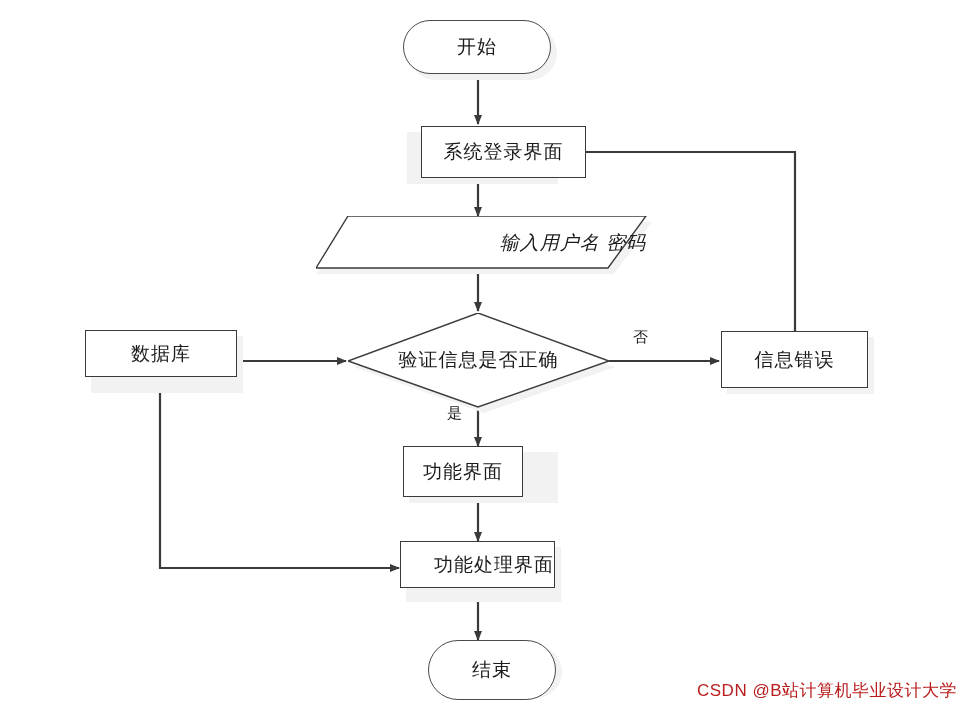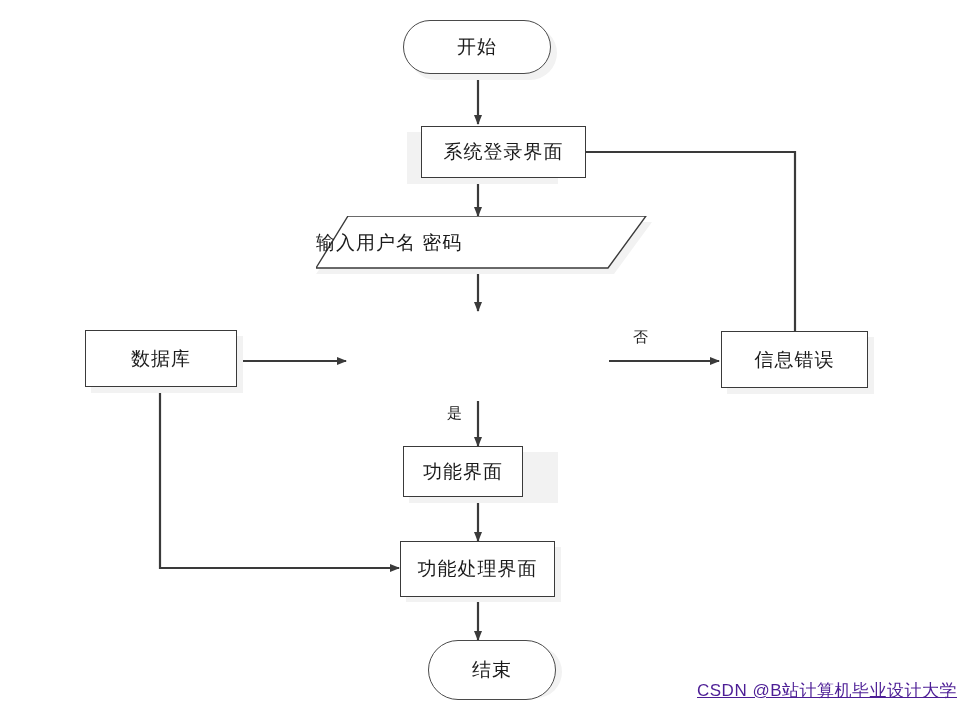--- a/index.html
+++ b/index.html
@@ -53,21 +53,22 @@
     border-color: #4a4a4a;
     font-family: Liberation Serif, serif;
   }
   .shadow-term { border-radius: 999px; }
   .process { border-color: #3a3a3a; }
   .io-wrap {
     position: absolute;
     z-index: 3;
     display: flex;
     align-items: center;
-    justify-content: flex-start;
+    justify-content: flex-end;
+    font-style: italic;
   }
   .io-wrap svg {
     position: absolute;
     left: 0;
     top: 0;
   }
   .io-wrap .lbl {
     position: relative;
     z-index: 2;
     font-size: 19px;
@@ -94,25 +95,24 @@
   .edge-label {
     position: absolute;
     font-size: 15px;
     color: #1b1b1b;
     z-index: 4;
     white-space: nowrap;
   }
   .watermark {
     position: absolute;
     font-size: 17px;
-    color: #4c1d95;
+    color: #b91c1c;
     letter-spacing: 0.5px;
     z-index: 5;
     white-space: nowrap;
-    text-decoration: underline;
   }
 </style>
 </head>
 <body>
 
 <div id="canvas">
 
   <svg id="wires" viewBox="0 0 967 708" width="967" height="708">
     <defs>
       <marker id="ah" markerWidth="10" markerHeight="8" refX="9" refY="4" orient="auto" markerUnits="userSpaceOnUse">
@@ -145,37 +145,44 @@
 
   <div class="io-wrap" style="left:316px;top:216px;width:330px;height:54px;">
     <svg width="336" height="60" viewBox="0 0 336 60">
       <path d="M38,6 L336,6 L298,58 L0,58 z" fill="#f2f2f2" stroke="none"></path>
       <path d="M32,0 L330,0 L292,52 L0,52 z" fill="#ffffff" stroke="#3a3a3a" stroke-width="1.4"></path>
     </svg>
     <span class="lbl">输入用户名 密码</span>
   </div>
 
   <div class="shadow" style="left:91px;top:336px;width:152px;height:57px;"></div>
-  <div class="node process" style="left:85px;top:330px;width:152px;height:57px;text-align:right;">
+  <div class="node process" style="left:85px;top:330px;width:152px;height:47px;text-align:right;">
     <span class="lbl">数据库</span>
   </div>
 
+  <div class="decision-wrap" style="left:348px;top:313px;width:261px;height:94px;">
+    <svg width="267" height="100" viewBox="0 0 267 100">
+      <path d="M136,6 L267,54 L136,100 L6,54 z" fill="#f2f2f2" stroke="none"></path>
+      <path d="M130,0 L261,48 L130,94 L0,48 z" fill="#ffffff" stroke="#3a3a3a" stroke-width="1.4"></path>
+    </svg>
+    <span class="lbl">验证信息是否正确</span>
+  </div>
 
   <div class="shadow" style="left:727px;top:337px;width:147px;height:57px;"></div>
   <div class="node process" style="left:721px;top:331px;width:147px;height:57px;">
     <span class="lbl">信息错误</span>
   </div>
 
   <div class="shadow" style="left:409px;top:452px;width:149px;height:51px;"></div>
   <div class="node process" style="left:403px;top:446px;width:120px;height:51px;">
     <span class="lbl">功能界面</span>
   </div>
 
   <div class="shadow" style="left:406px;top:547px;width:155px;height:55px;"></div>
-  <div class="node process" style="left:400px;top:541px;width:155px;height:56px;">
+  <div class="node process" style="left:400px;top:541px;width:155px;height:47px;justify-content:flex-end;">
     <span class="lbl">功能处理界面</span>
   </div>
 
   <div class="shadow shadow-term" style="left:434px;top:646px;width:128px;height:52px;"></div>
   <div class="node terminator" style="left:428px;top:640px;width:128px;height:60px;">
     <span class="lbl">结束</span>
   </div>
 
   <span class="edge-label" style="left:633px;top:328px;">否</span>
   <span class="edge-label" style="left:447px;top:404px;">是</span>

